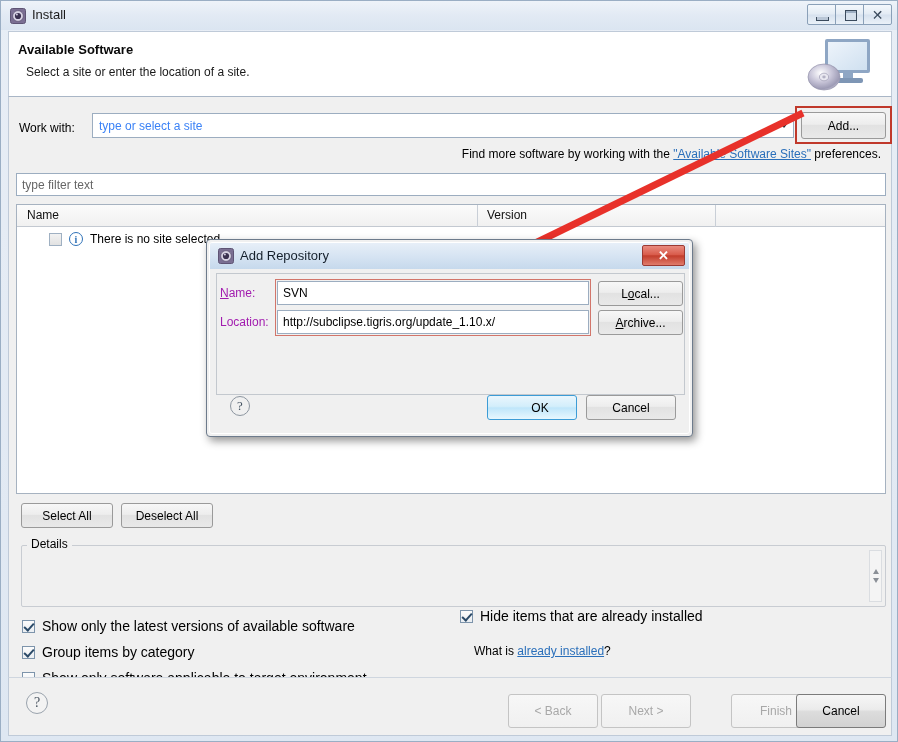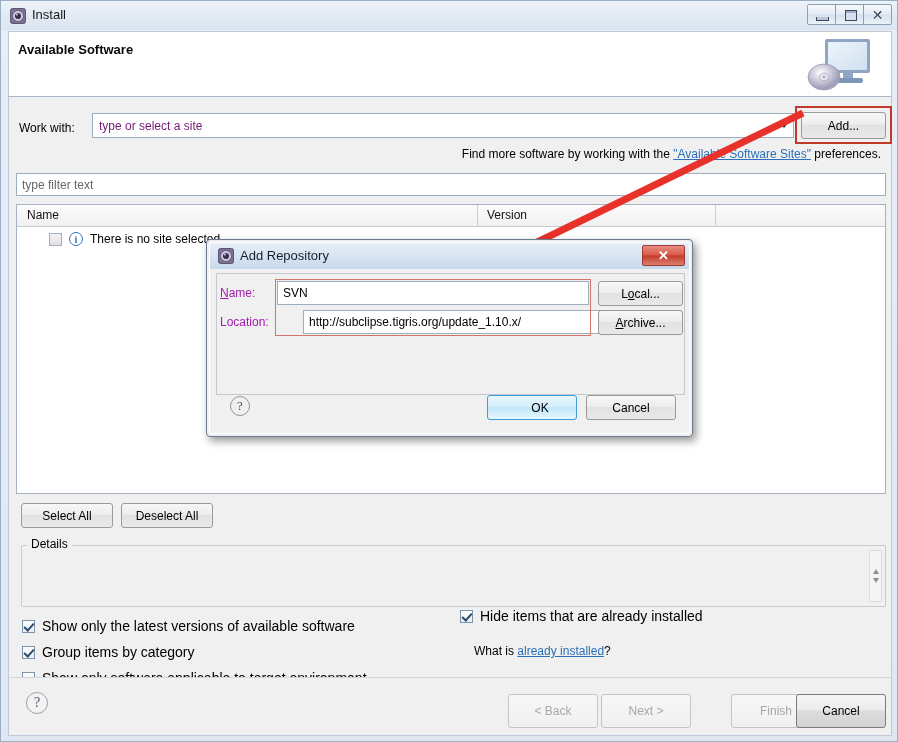--- a/index.html
+++ b/index.html
@@ -120,21 +120,21 @@
   #workwith-label { position: absolute; left: 10px; top: 24px; }
   #workwith-combo {
     position: absolute; left: 83px; top: 16px;
     width: 702px; height: 25px;
     background: #ffffff;
     border: 1px solid #9cadc0;
     box-sizing: border-box;
   }
   #workwith-combo .ph {
     position: absolute; left: 6px; top: 5px;
-    font-size: 12px; color: #701a75;
+    font-size: 12px; color: #3b82f6;
   }
   #workwith-combo .arrow {
     position: absolute; right: 5px; top: 9px;
     width: 0; height: 0;
     border-left: 4px solid transparent;
     border-right: 4px solid transparent;
     border-top: 5px solid #1c2a38;
   }
   .btn {
     background: linear-gradient(to bottom, #f7f7f7 0%, #ededed 45%, #e2e2e2 50%, #e9e9e9 100%);
@@ -395,21 +395,21 @@
     border: 1px solid #9cadc0;
     box-sizing: border-box;
     font-size: 12px;
     padding-left: 5px;
     line-height: 22px;
     color: #000;
     overflow: hidden;
     white-space: nowrap;
   }
   #dlg-name-input { left: 70px; top: 41px; width: 312px; height: 24px; }
-  #dlg-loc-input  { left: 70px; top: 70px; width: 312px; height: 24px; margin-left: 26px; }
+  #dlg-loc-input  { left: 70px; top: 70px; width: 312px; height: 24px; }
   #dlg-fields-highlight {
     position: absolute; left: 68px; top: 39px;
     width: 316px; height: 57px;
     border: 1px solid #d2756a;
     box-sizing: border-box;
     pointer-events: none;
   }
   #dlg-local-button   { position: absolute; left: 391px; top: 41px; width: 85px; height: 25px; }
   #dlg-archive-button { position: absolute; left: 391px; top: 70px; width: 85px; height: 25px; }
   .dlg-footer-help {
@@ -457,20 +457,21 @@
           <span class="glyph-max"></span>
         </div>
       <div class="win-btn">
         <span class="glyph-close">✕</span>
       </div>
     </div>
   </div>
 
   <div class="header-band">
     <div class="header-title">Available Software</div>
+    <div class="header-sub">Select a site or enter the location of a site.</div>
     <svg class="header-icon" viewBox="0 0 80 60">
       <defs>
         <linearGradient id="scr" x1="0" y1="0" x2="1" y2="1">
           <stop offset="0" stop-color="#eef4fb"></stop>
             <stop offset="1" stop-color="#cfe0f0"></stop>
         </linearGradient>
         <radialGradient id="cd" cx="0.4" cy="0.35" r="0.75">
           <stop offset="0" stop-color="#ffffff"></stop>
             <stop offset="0.45" stop-color="#c9c6d9"></stop>
           <stop offset="0.8" stop-color="#9d9bb5"></stop>

